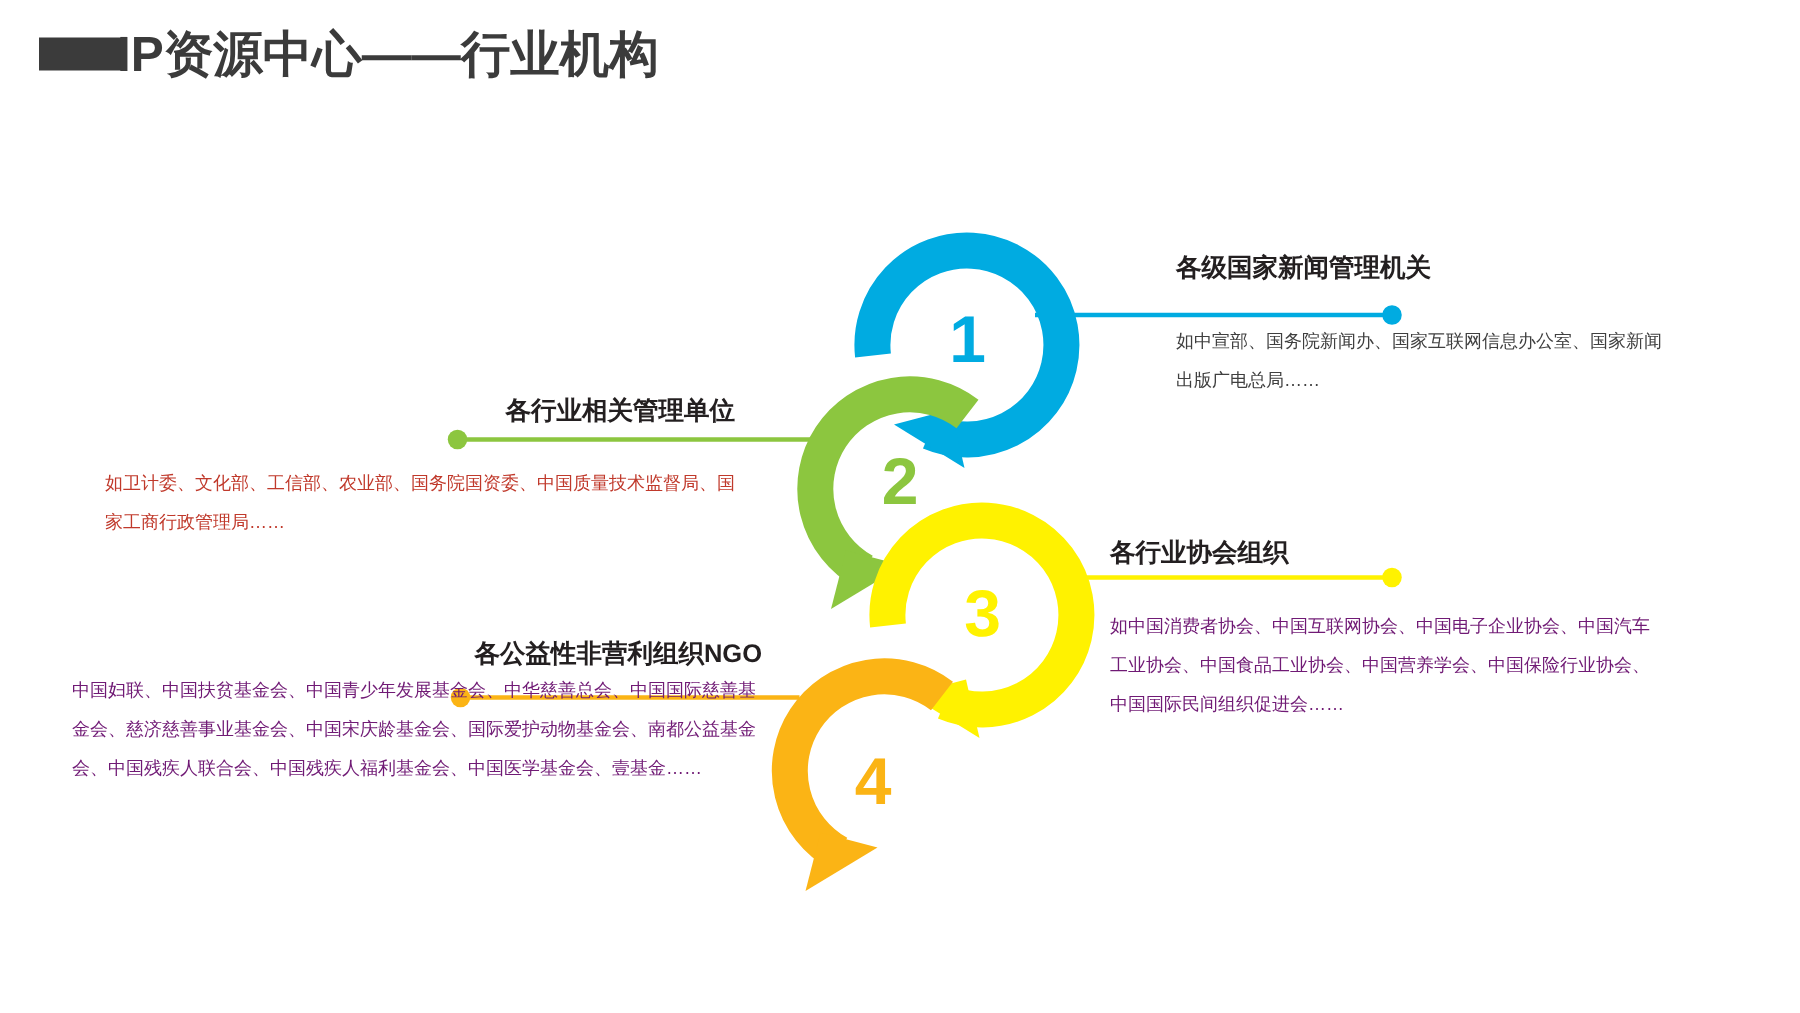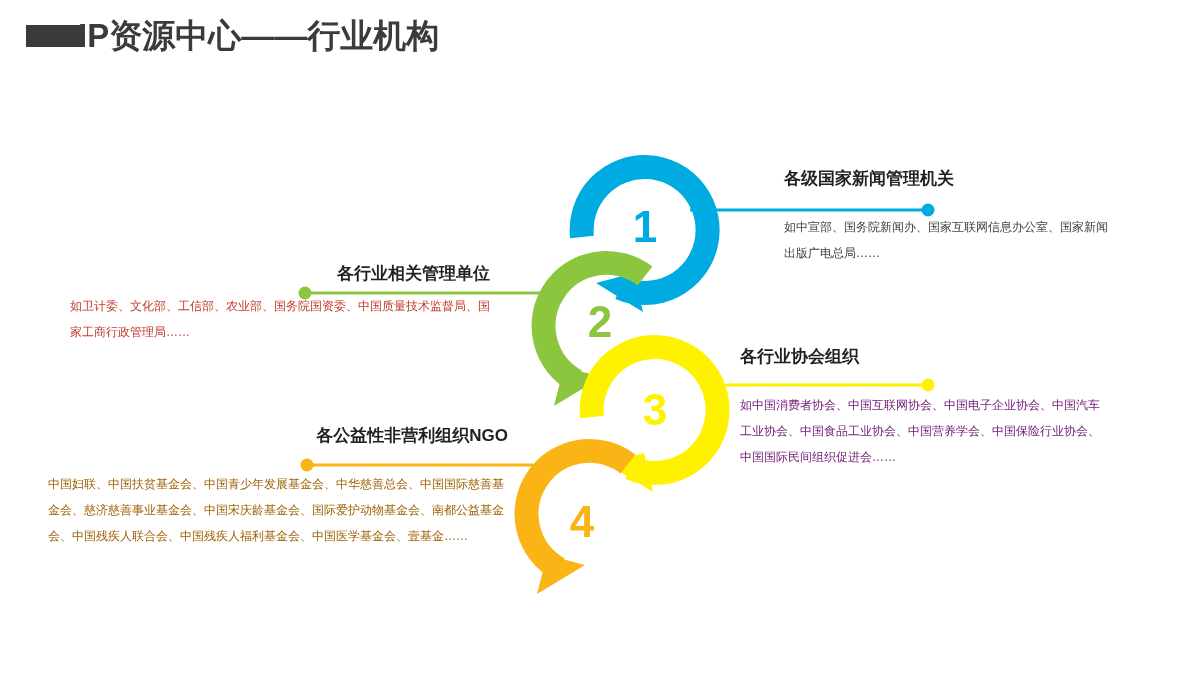--- a/index.html
+++ b/index.html
@@ -89,27 +89,27 @@
 
   
   .block.right .b-title { text-align: left; }
   
   .block.left .b-title { text-align: right; }
 
   #block1 { left: 784px; top: 168px; width: 330px; }
   #block1 .b-body { color: #3f3f3f; margin-top: 24px; }
 
   #block2 { left: 70px; top: 263px; width: 420px; }
-  #block2 .b-body { color: #C0392B; margin-top: 8px; }
+  #block2 .b-body { color: #C0392B; margin-top: 24px; }
 
-  #block3 { left: 740px; top: 346px; width: 370px; }
+  #block3 { left: 740px; top: 358px; width: 370px; }
   #block3 .b-body { color: #701a75; margin-top: 24px; }
 
   #block4 { left: 48px; top: 425px; width: 460px; }
-  #block4 .b-body { color: #a16207; margin-top: 24px; }
+  #block4 .b-body { color: #701a75; }
 
 </style>
 </head>
 <body>
 
 <div class="slide">
 
   <div class="header">
     <div class="title-marker"></div>
     <div class="page-title">IP资源中心——行业机构</div>

